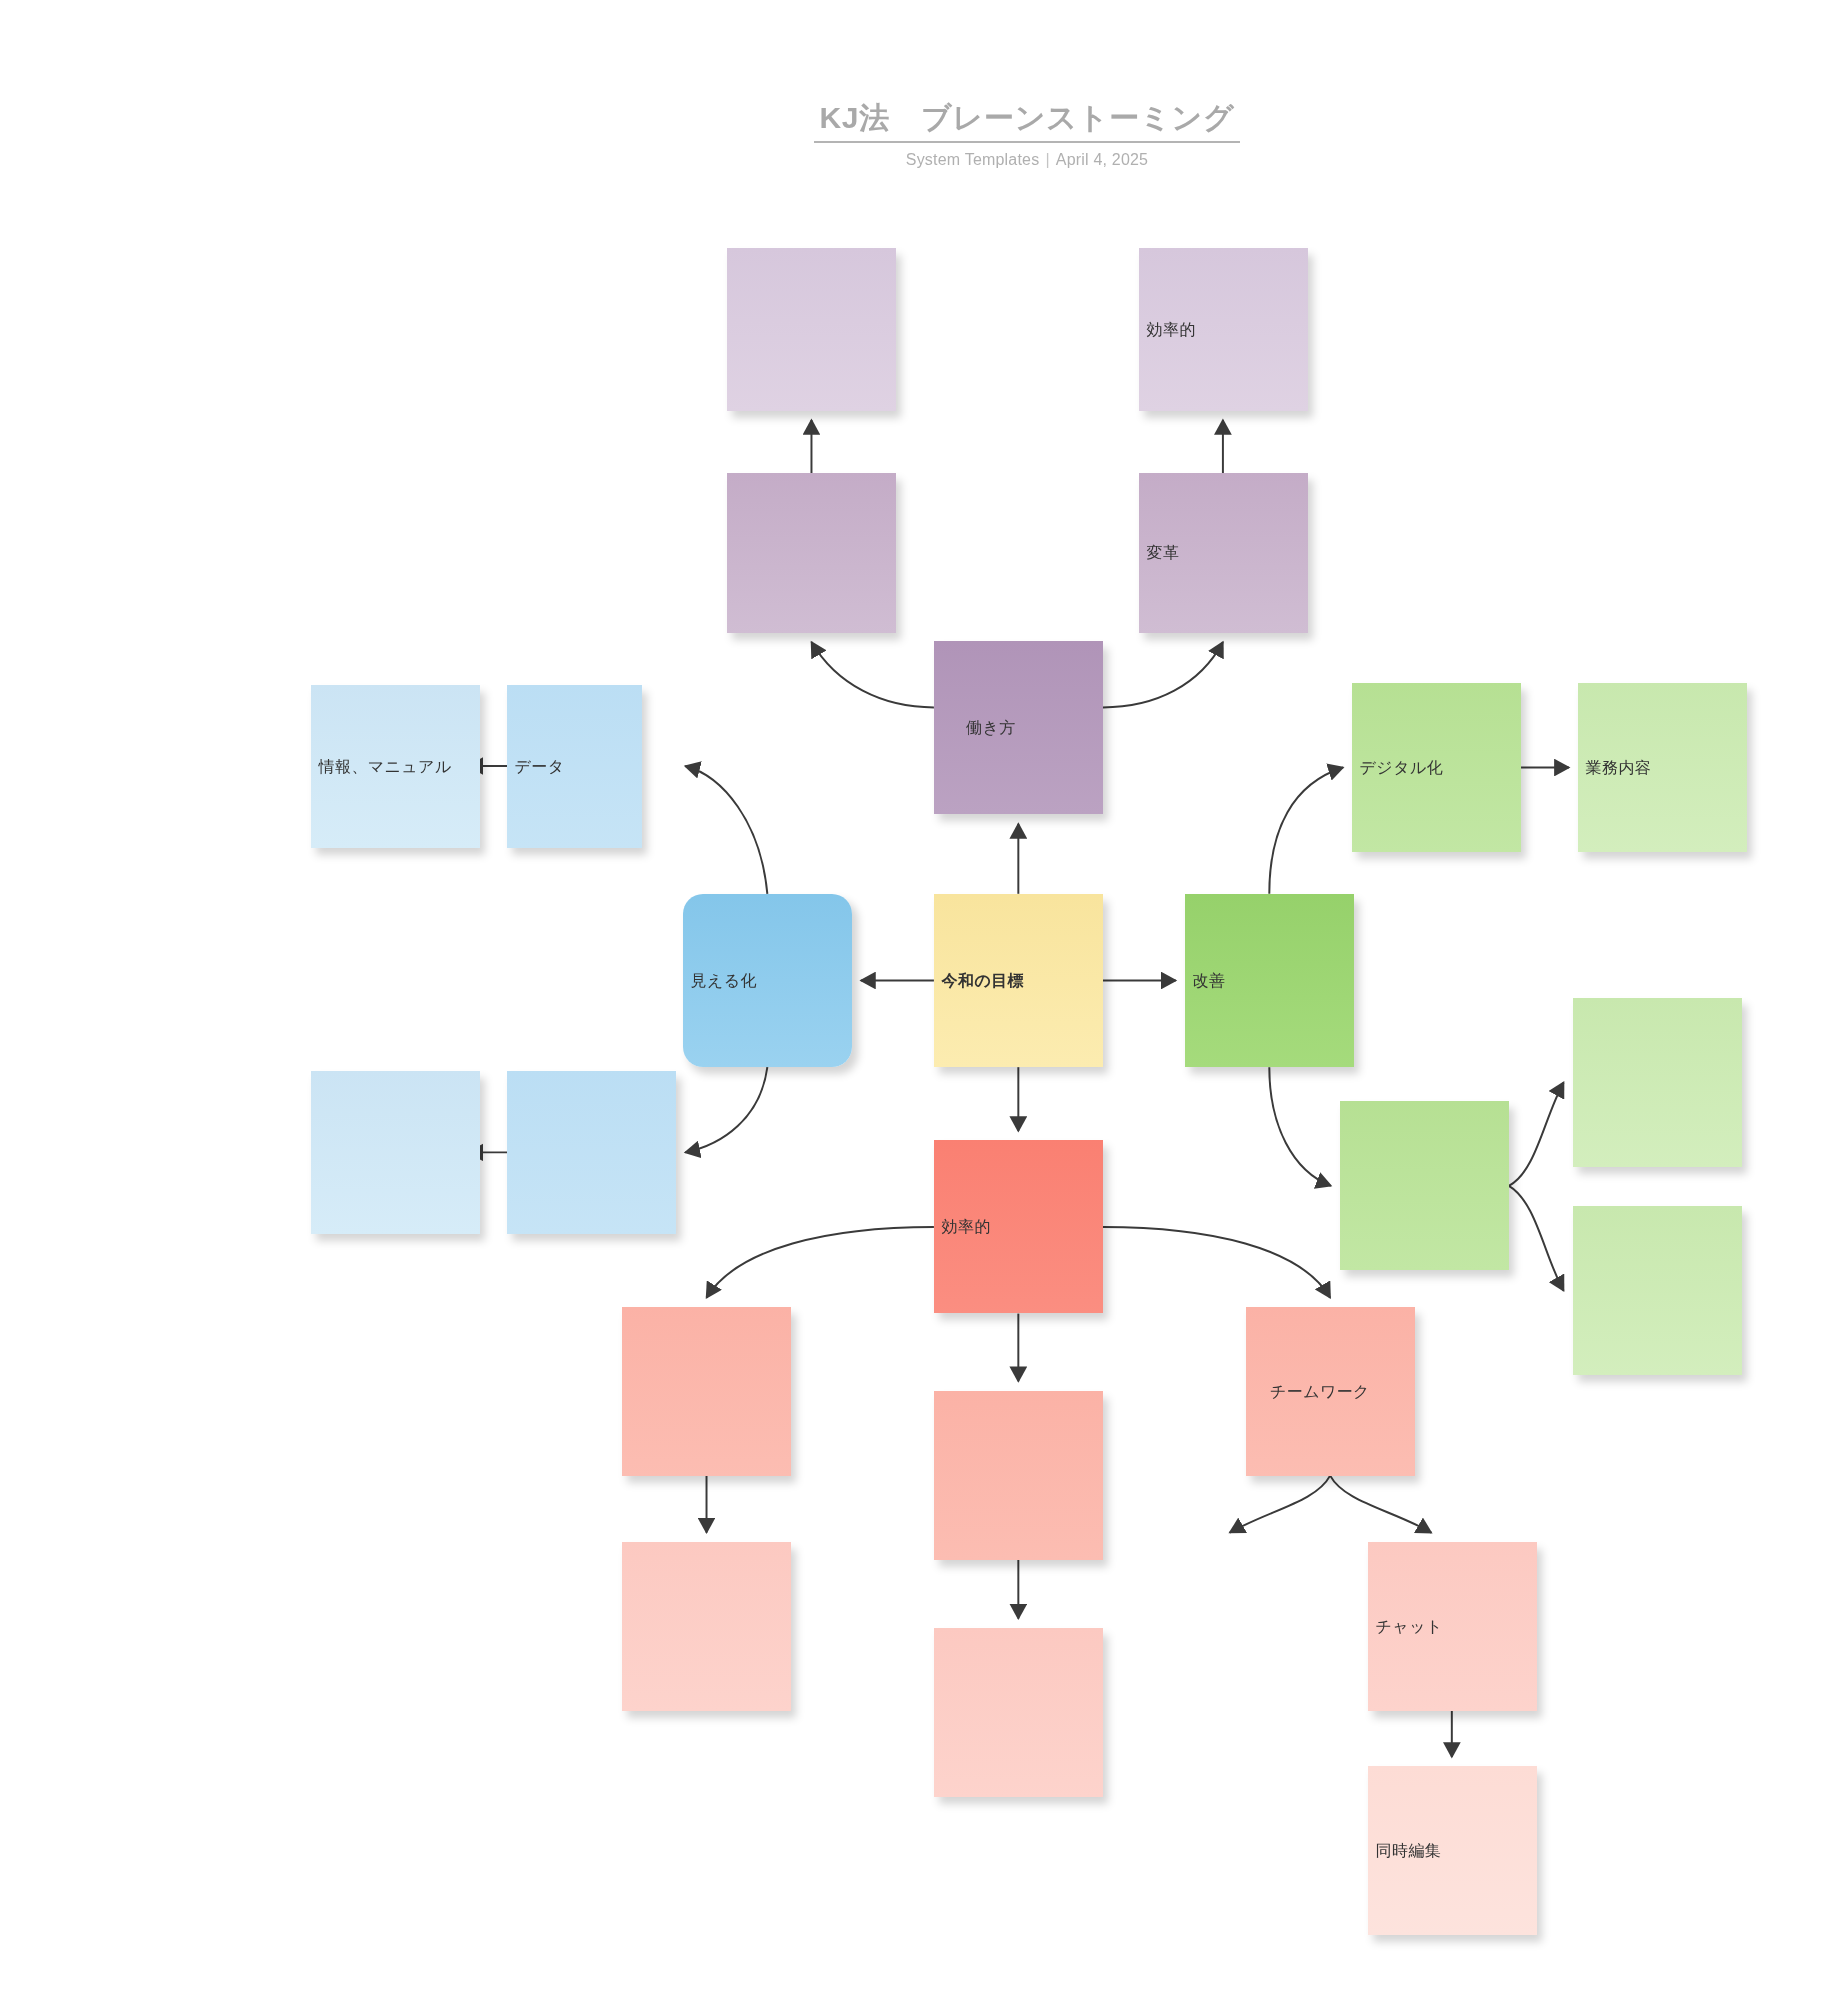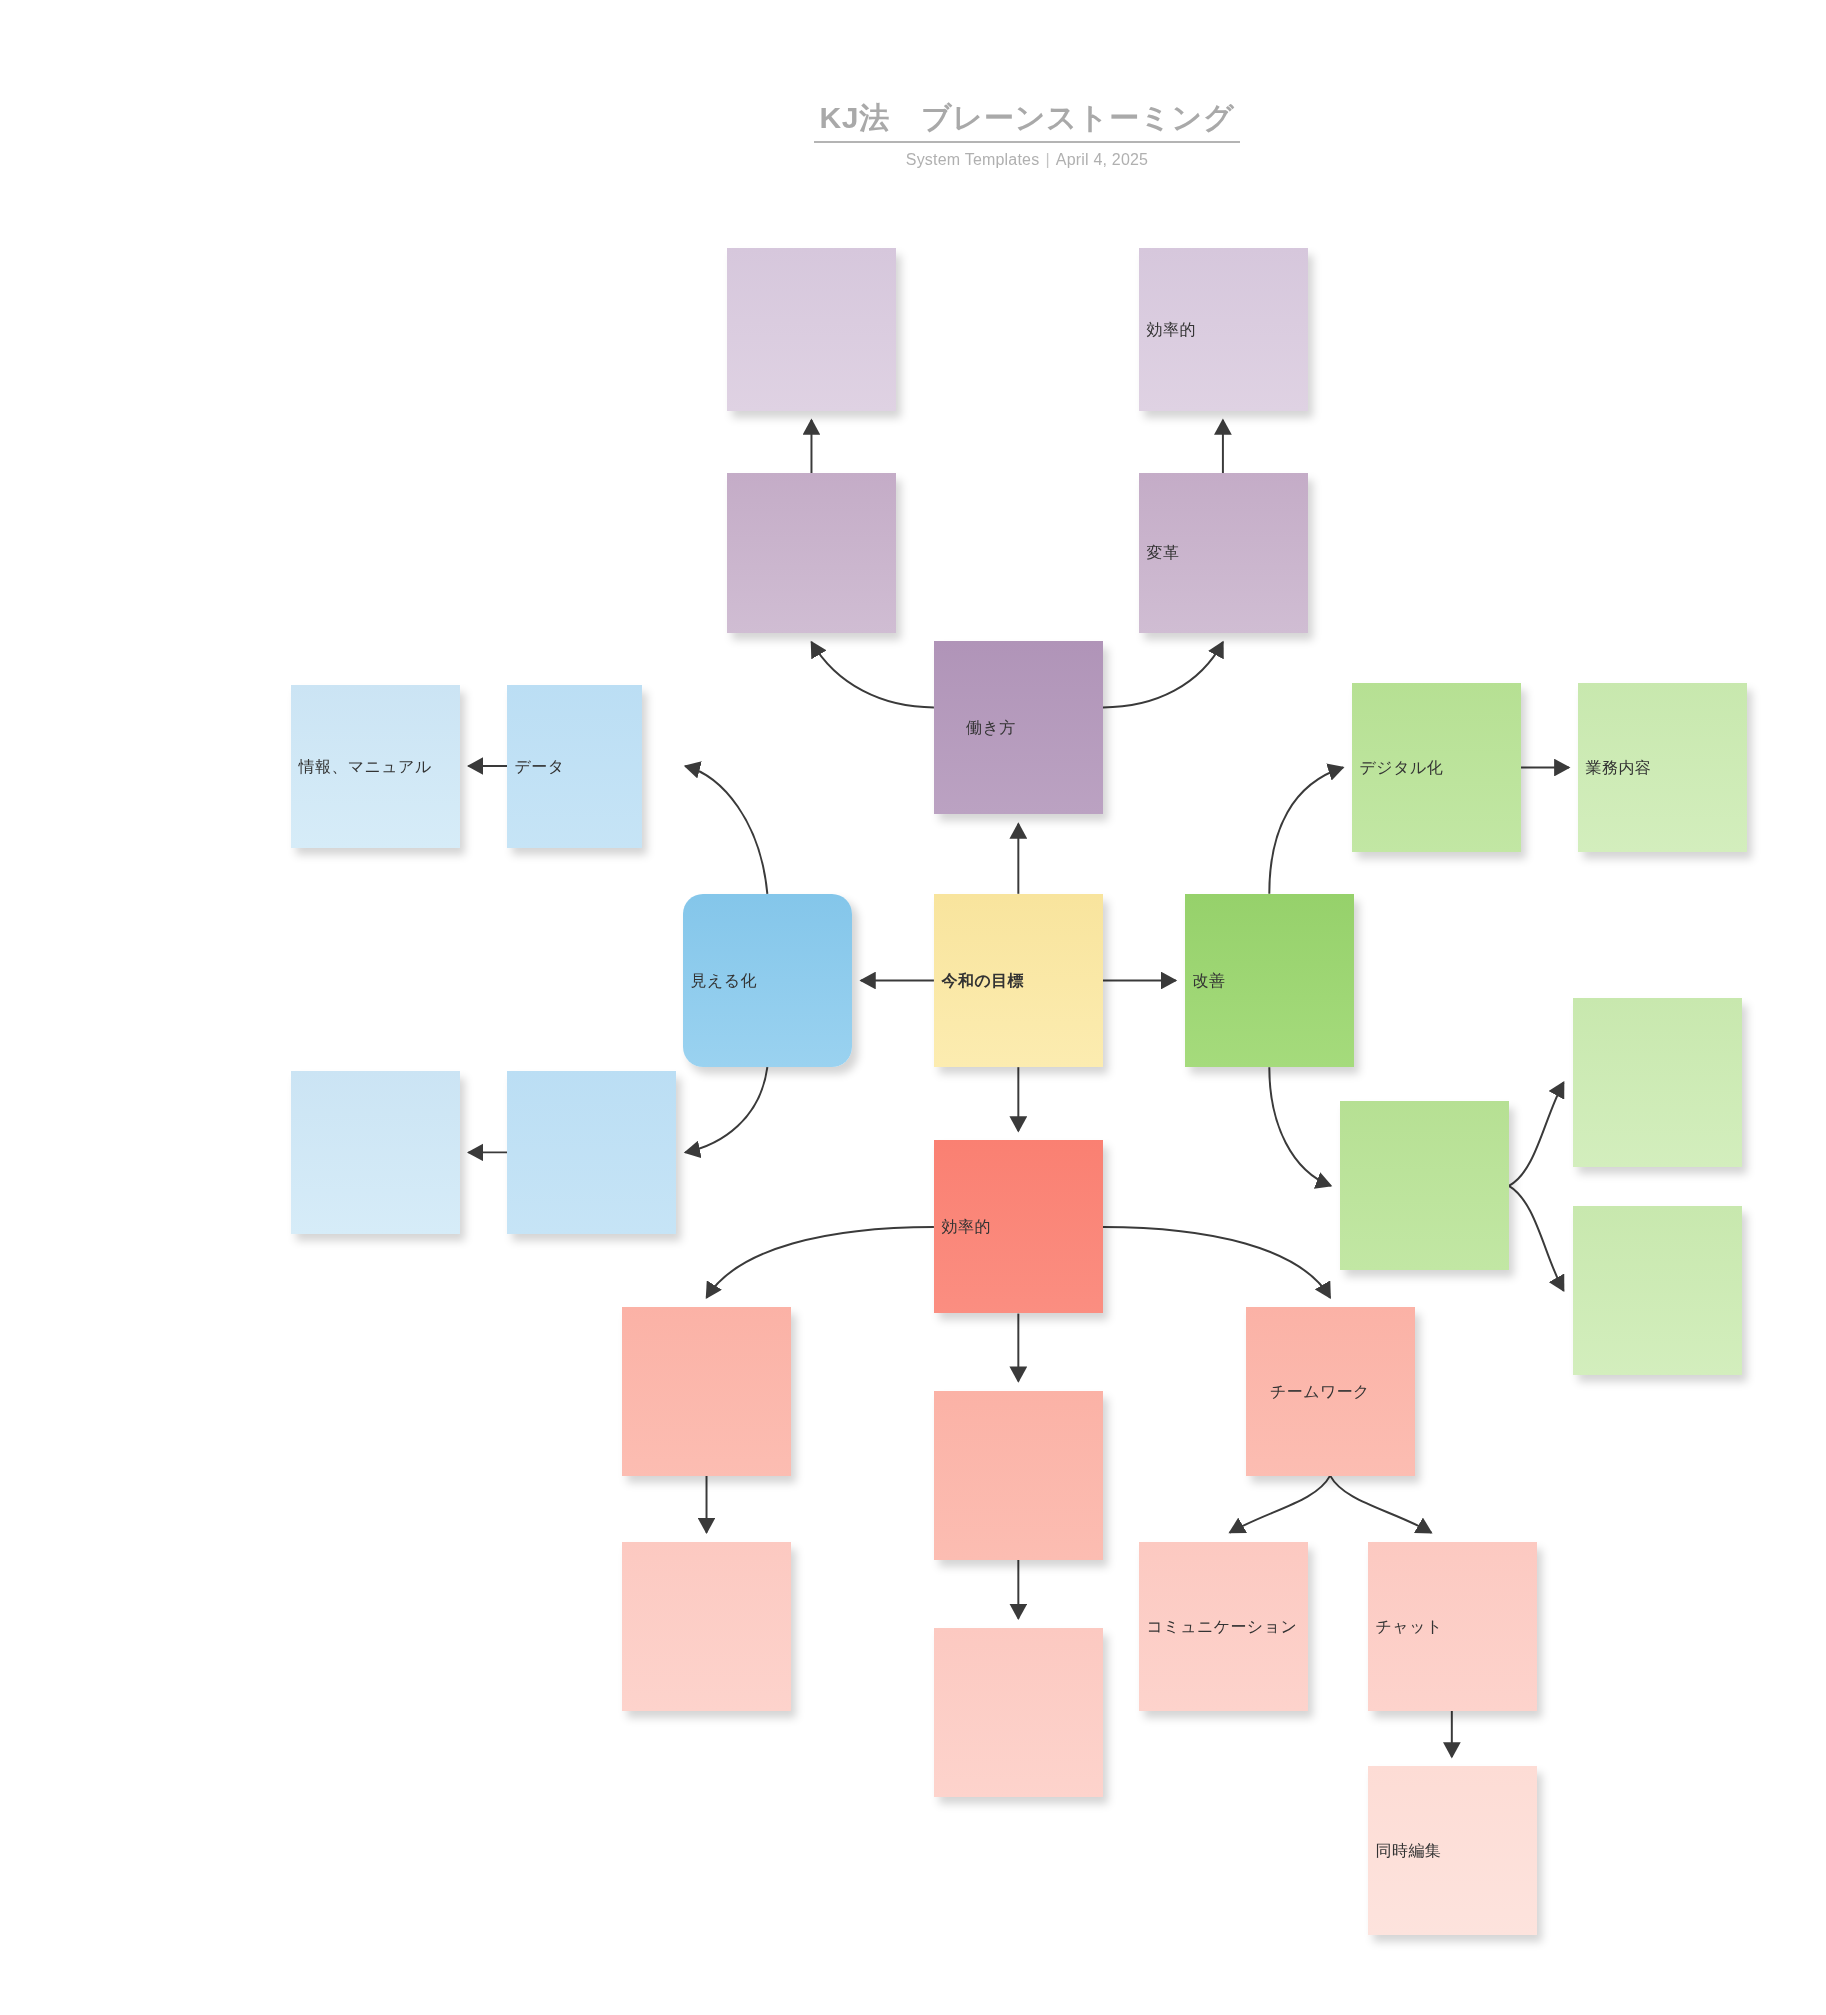--- a/index.html
+++ b/index.html
@@ -78,21 +78,21 @@
   .note .lbl { display: block; width: 100%; }
   .note.bold .lbl { font-weight: bold; }
 
   
   .c-yellow   { background: linear-gradient(180deg,#f8e49d 0%,#fcecb0 100%); }
   .c-purple-d { background: linear-gradient(180deg,#b094b8 0%,#bba2c2 100%); }
   .c-purple-m { background: linear-gradient(180deg,#c4acc7 0%,#d0bdd3 100%); }
   .c-purple-l { background: linear-gradient(180deg,#d6c7dc 0%,#dfd2e3 100%); }
   .c-blue-d   { background: linear-gradient(180deg,#84c6ea 0%,#9ad2f0 100%); border-radius: 20px; }
   .c-blue-m   { background: linear-gradient(180deg,#bbdef4 0%,#c6e4f6 100%); }
-  .c-blue-l   { background: linear-gradient(180deg,#cbe4f4 0%,#d6ecf8 100%); }
+  .c-blue-l   { background: linear-gradient(180deg,#cbe4f4 0%,#d6ecf8 100%); margin-left: 20px; }
   .c-green-d  { background: linear-gradient(180deg,#96d16b 0%,#a5db7c 100%); }
   .c-green-m  { background: linear-gradient(180deg,#b6e093 0%,#c2e7a4 100%); }
   .c-green-l  { background: linear-gradient(180deg,#c8e8ae 0%,#d3eebd 100%); }
   .c-red-d    { background: linear-gradient(180deg,#fa8072 0%,#fb8e81 100%); }
   .c-red-m    { background: linear-gradient(180deg,#fbb2a6 0%,#fcbdb2 100%); padding-left: 24px; }
   .c-red-l    { background: linear-gradient(180deg,#fcc9c1 0%,#fdd3cc 100%); }
   .c-red-xl   { background: linear-gradient(180deg,#fddcd5 0%,#fde3dd 100%); }
 </style>
 </head>
 <body>
@@ -233,23 +233,20 @@
   </div>
   <div class="note c-red-m" style="left:934px;top:1391px;width:169px;height:169px;">
     <span class="lbl"></span>
   </div>
   <div class="note c-red-l" style="left:934px;top:1628px;width:169px;height:169px;">
     <span class="lbl"></span>
   </div>
   <div class="note c-red-m" style="left:1246px;top:1307px;width:169px;height:169px;">
     <span class="lbl">チームワーク</span>
   </div>
-  <div class="note c-red-l" style="left:1139px;top:1542px;width:169px;height:169px;">
-    <span class="lbl">コミュニケーション</span>
-  </div>
   <div class="note c-red-l" style="left:1368px;top:1542px;width:169px;height:169px;">
     <span class="lbl">チャット</span>
   </div>
   <div class="note c-red-xl" style="left:1368px;top:1766px;width:169px;height:169px;">
     <span class="lbl">同時編集</span>
   </div>
 
 </div>
 
 

